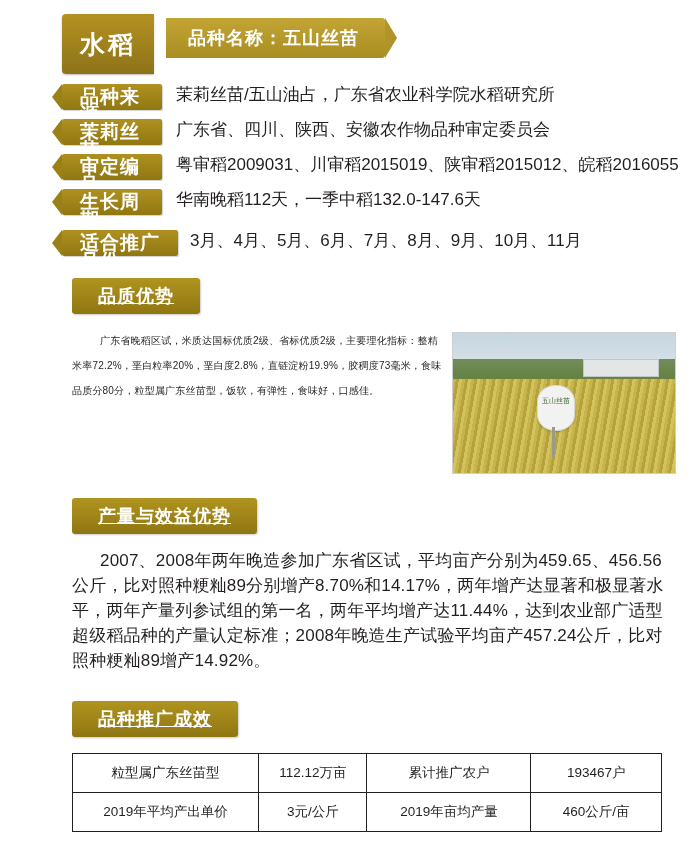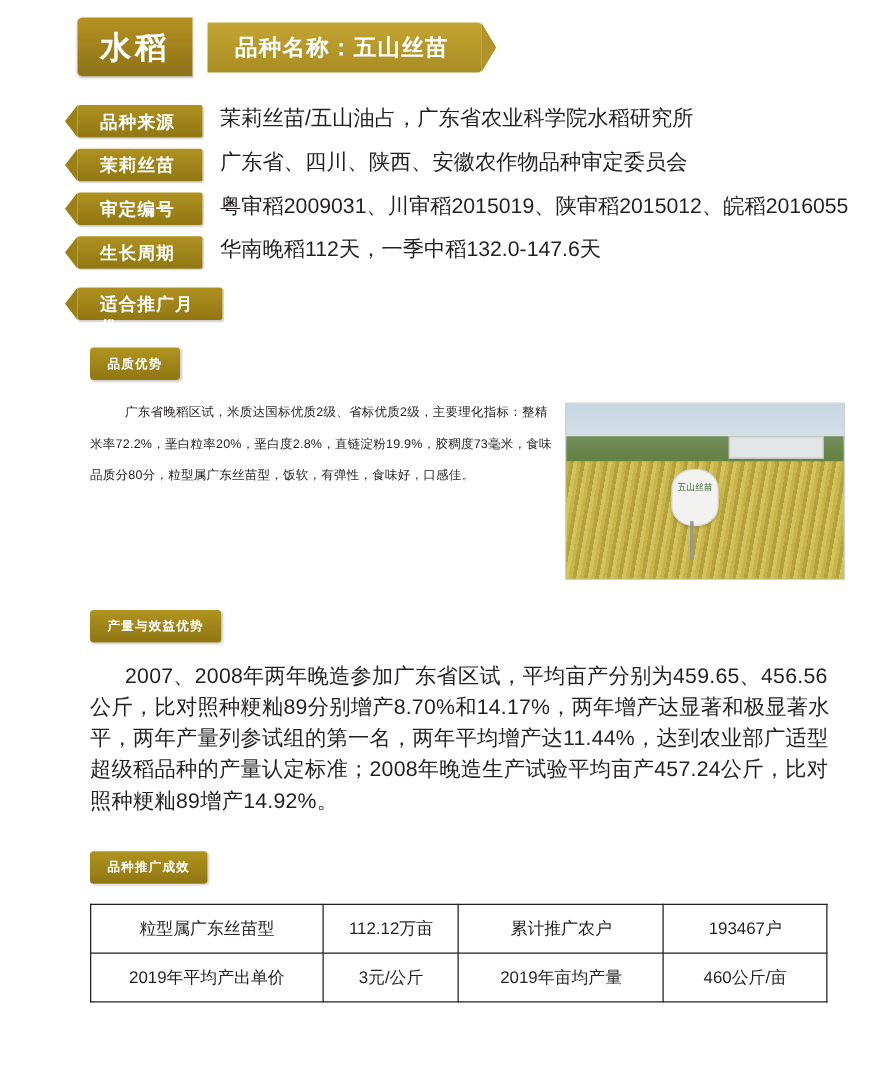--- a/index.html
+++ b/index.html
@@ -21,21 +21,21 @@
     position: relative;
     margin: 14px 0 0 62px;
     width: 400px;
     height: 48px;
   }
   .header-crop {
     position: absolute;
     left: 0;
     top: 0;
     width: 92px;
-    height: 47px;
+    height: 60px;
     background: #a88a1e;
     background: linear-gradient(180deg, #b49121 0%, #8d7318 100%);
     border-radius: 4px 0 0 4px;
     color: #ffffff;
     font-size: 25px;
     font-weight: bold;
     letter-spacing: 3px;
     display: flex;
     align-items: center;
     justify-content: center;
@@ -78,21 +78,21 @@
     align-items: flex-start;
     margin-bottom: 9px;
     min-height: 26px;
   }
   .tag {
     position: relative;
     flex: 0 0 auto;
     background: #a28716;
     background: linear-gradient(180deg, #ae9120 0%, #907711 100%);
     color: #ffffff;
-    font-size: 14px;
+    font-size: 19px;
     font-weight: bold;
     letter-spacing: 1px;
     padding: 4px 10px 4px 18px;
     height: 18px;
     line-height: 18px;
     border-radius: 2px;
     box-shadow: 1px 1px 1px rgba(0,0,0,.18);
   }
   .tag::before {
     content: "";
@@ -117,27 +117,28 @@
   .row-wide .value { padding-left: 12px; }
 
   .spacer-6 { height: 6px; }
 
   
   .sec-head {
     display: inline-block;
     background: #a58a18;
     background: linear-gradient(180deg, #b0941f 0%, #8f7612 100%);
     color: #ffffff;
-    font-size: 10px;
+    font-size: 18px;
     font-weight: bold;
     letter-spacing: 1px;
-    padding: 6px 14px;
+    padding: 6px 26px;
     border-radius: 3px;
     margin-left: 72px;
     box-shadow: 1px 1px 2px rgba(0,0,0,.2);
+    text-decoration: underline;
   }
 
   
   .quality {
     margin-top: 14px;
     padding: 0 26px 0 72px;
     display: flex;
     align-items: flex-start;
   }
   .quality-text {
@@ -255,20 +256,21 @@
 
   <div class="info-row">
     <div class="tag tag-w1">生长周期</div>
     <div class="value">华南晚稻112天，一季中稻132.0-147.6天</div>
   </div>
 
   <div class="spacer-6"></div>
 
   <div class="info-row row-wide">
     <div class="tag tag-w2">适合推广月份</div>
+    <div class="value">3月、4月、5月、6月、7月、8月、9月、10月、11月</div>
   </div>
 
 </div>
 
 <div style="margin-top:22px;">
   <div class="sec-head">品质优势</div>
 </div>
 
 <div class="quality">
   <div class="quality-text">广东省晚稻区试，米质达国标优质2级、省标优质2级，主要理化指标：整精米率72.2%，垩白粒率20%，垩白度2.8%，直链淀粉19.9%，胶稠度73毫米，食味品质分80分，粒型属广东丝苗型，饭软，有弹性，食味好，口感佳。</div>

